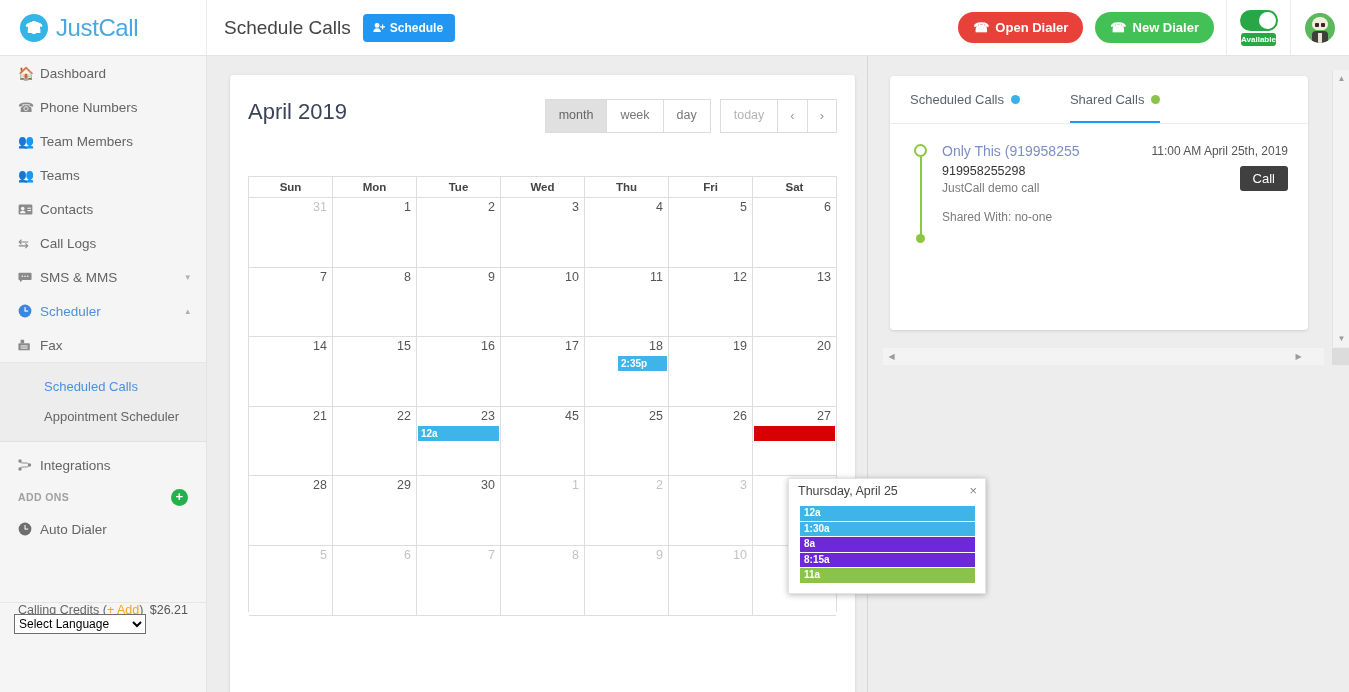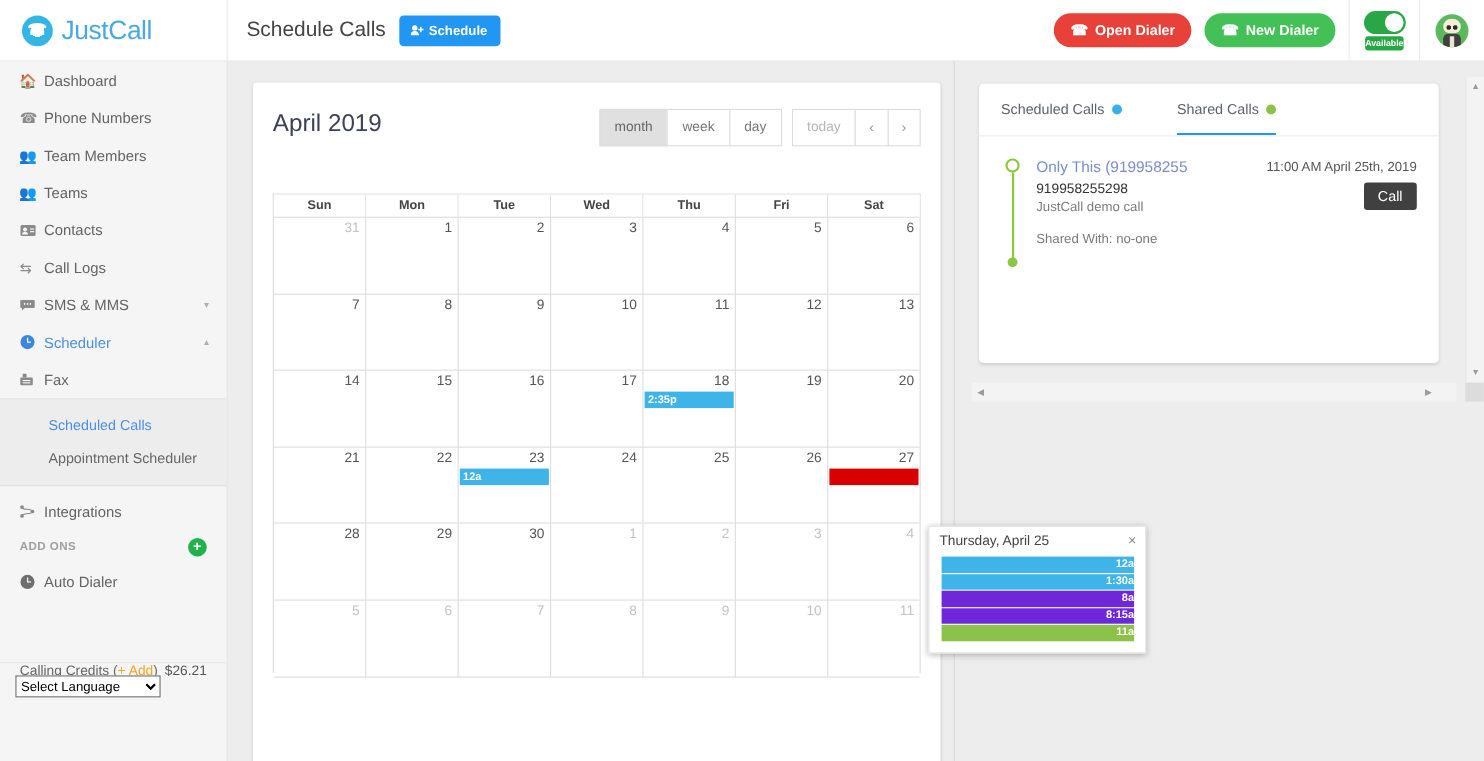--- a/index.html
+++ b/index.html
@@ -254,26 +254,25 @@
     position: absolute; left: 1px; right: 1px; top: 19px;
     height: 15px; font-size: 10px; font-weight: bold; color: #fff;
     padding-left: 3px; line-height: 15px; cursor: pointer;
     overflow: hidden; white-space: nowrap;
   }
   .evt.blue { background: #3fb4e8; }
   .evt.red  { background: #d80000; }
 
   
   .popover {
-    position: absolute; left: 614px; top: 403px;
+    position: absolute; left: 558px; top: 403px;
     width: 198px; z-index: 40;
     background: #fff;
     box-shadow: 0 1px 6px rgba(0,0,0,.28);
     border: 1px solid #e4e4e4;
-    text-align: right;
   }
   .pop-head {
     display: flex; align-items: center;
     height: 23px; padding: 0 8px 0 9px;
     font-size: 12.5px; color: #444;
   }
   .pop-close {
     margin-left: auto; color: #8a8a8a; font-size: 13px;
     cursor: pointer; line-height: 1;
   }
@@ -626,42 +625,42 @@
               <div class="daynum">15</div>
             </div>
             <div class="cal-cell">
               <div class="daynum">16</div>
             </div>
             <div class="cal-cell">
               <div class="daynum">17</div>
             </div>
             <div class="cal-cell">
               <div class="daynum">18</div>
-              <div class="evt blue" style="top: 19px;">2:35p</div>
+              <div class="evt blue" style="top: 19px; margin-left: 32px;">2:35p</div>
             </div>
             <div class="cal-cell">
               <div class="daynum">19</div>
             </div>
             <div class="cal-cell">
               <div class="daynum">20</div>
             </div>
           </div>
           <div class="cal-row week">
             <div class="cal-cell">
               <div class="daynum">21</div>
             </div>
             <div class="cal-cell">
               <div class="daynum">22</div>
             </div>
             <div class="cal-cell">
               <div class="daynum">23</div>
               <div class="evt blue" style="top: 19px;">12a</div>
             </div>
             <div class="cal-cell">
-              <div class="daynum">24</div>
+              <div class="daynum">45</div>
             </div>
             <div class="cal-cell">
               <div class="daynum">25</div>
             </div>
             <div class="cal-cell">
               <div class="daynum">26</div>
             </div>
             <div class="cal-cell">
               <div class="daynum">27</div>
               <div class="evt red" style="top: 19px;"></div>

